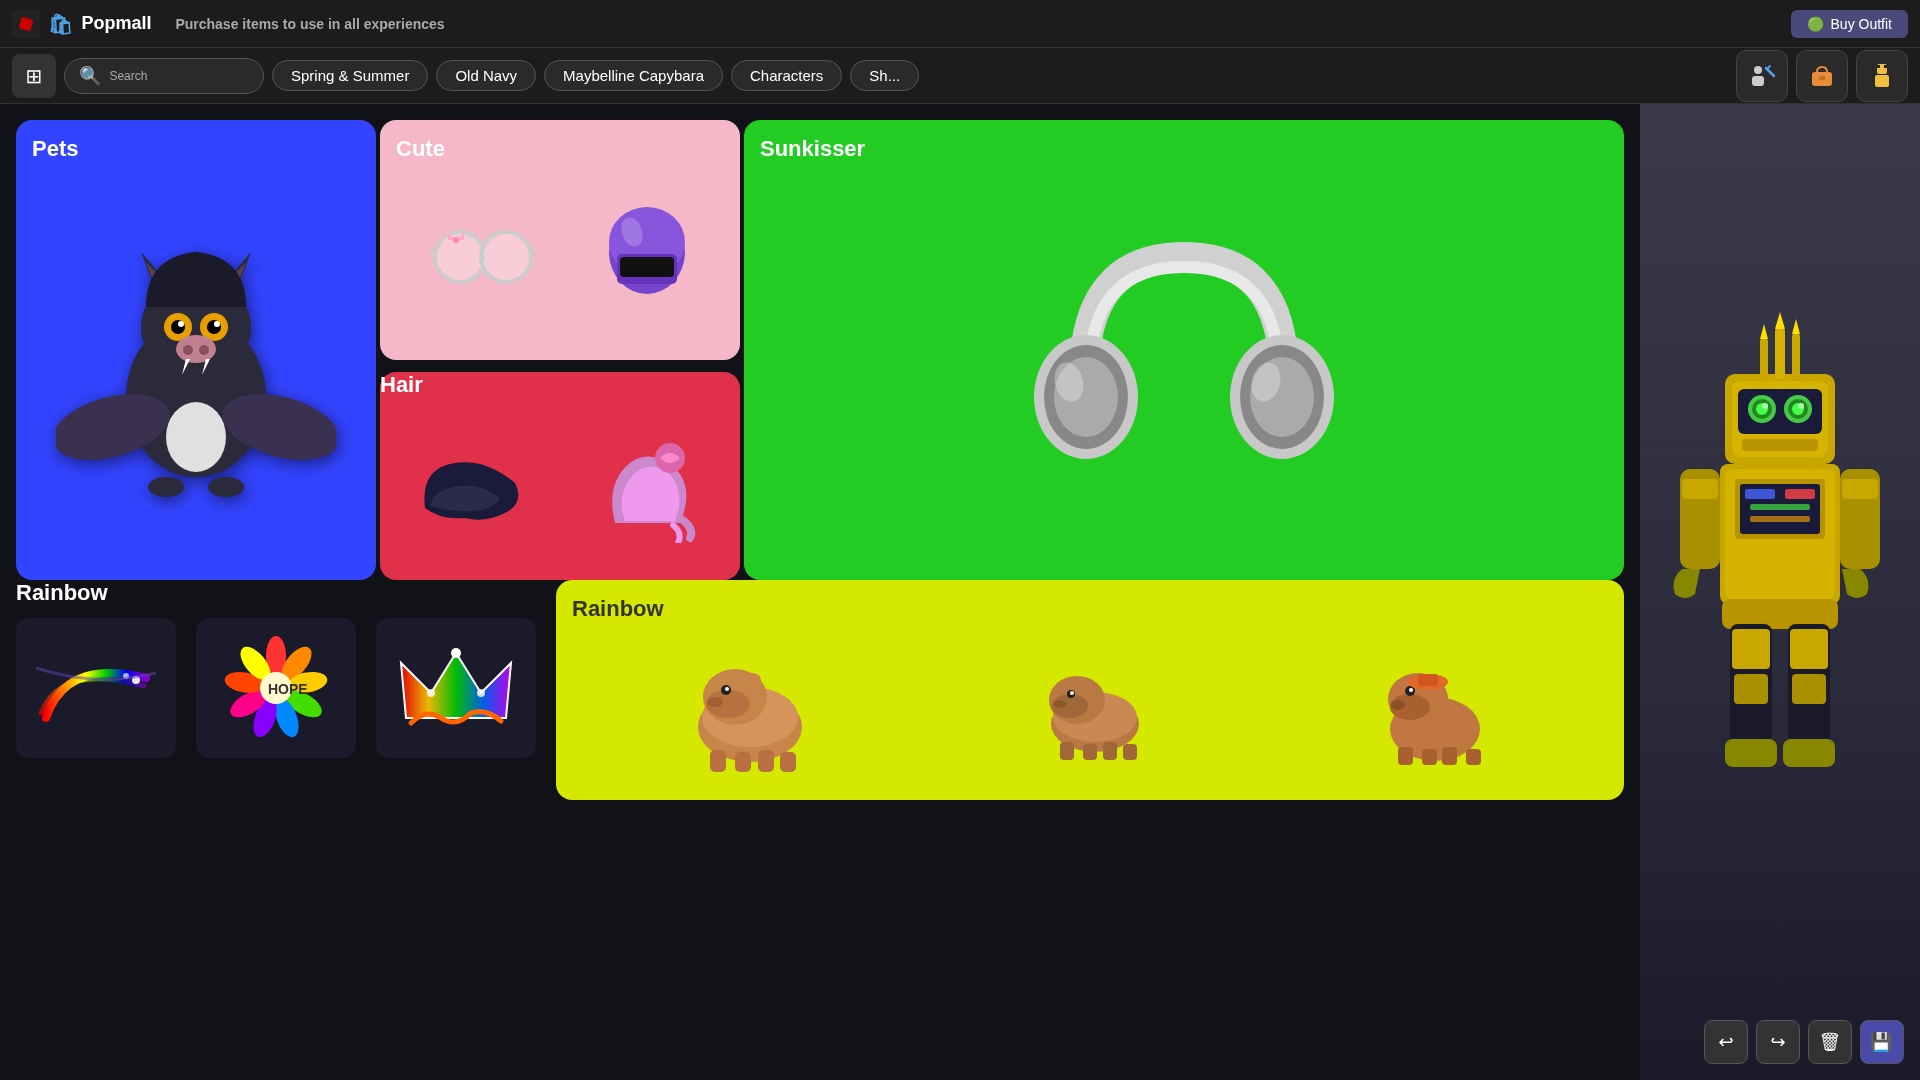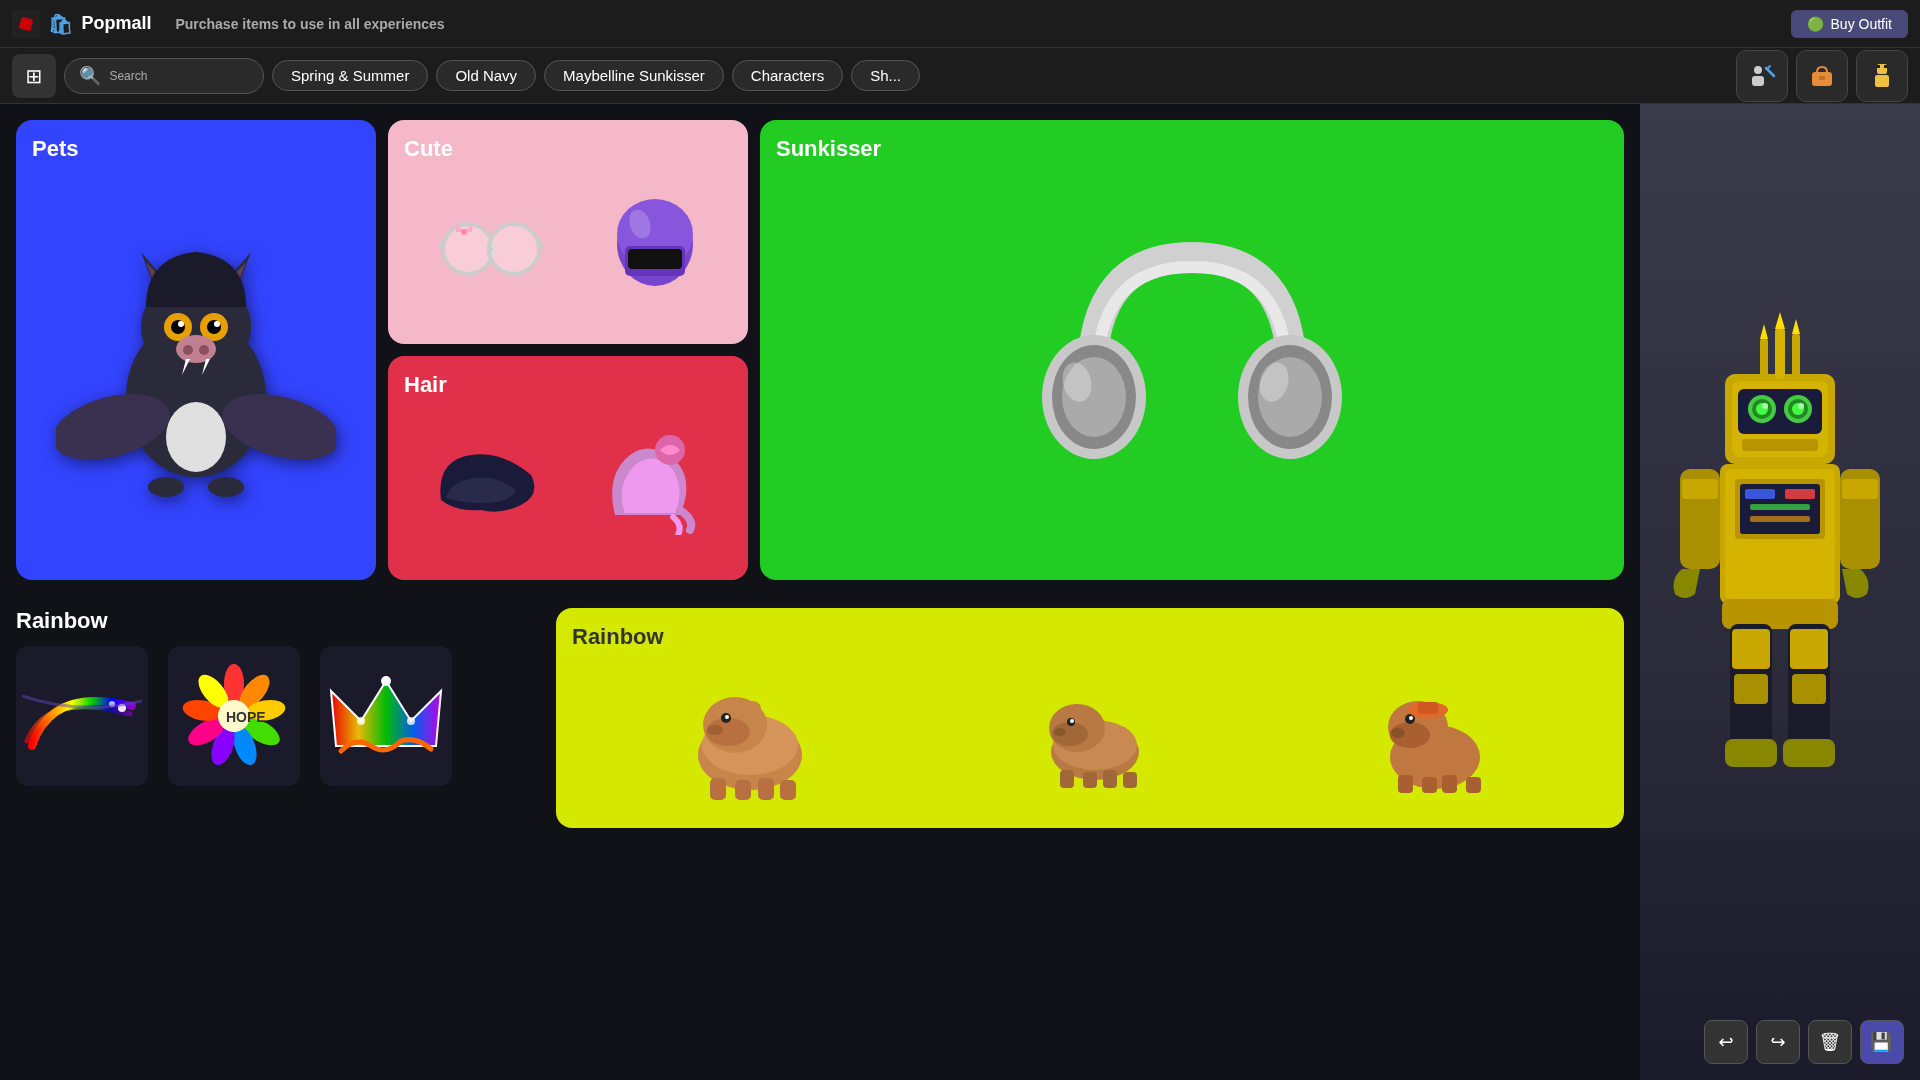--- a/index.html
+++ b/index.html
@@ -198,21 +198,21 @@
       font-size: 22px;
       font-weight: bold;
       margin-bottom: 12px;
     }
     .rainbow-items {
       display: flex;
       gap: 20px;
       align-items: center;
     }
     .rainbow-item {
-      width: 132px; height: 140px;
+      width: 160px; height: 140px;
       border-radius: 12px;
       background: #1a1a2a;
       display: flex;
       align-items: center;
       justify-content: center;
       font-size: 70px;
       cursor: pointer;
     }
 
     
@@ -273,41 +273,40 @@
       cursor: pointer;
       color: #fff;
       border: 1px solid #555;
     }
 
     
     .main-grid {
       display: grid;
       grid-template-columns: 360px 360px 1fr;
       grid-template-rows: 460px;
-      gap: 12px;
-      margin-bottom: 28px;
+      gap: 4px;
+      margin-bottom: 0;
     }
     .cute-hair-col {
       display: flex;
       flex-direction: column;
       gap: 12px;
     }
     .cute-half {
       flex: 1;
       background: #f5b8c8;
       border-radius: 16px;
       padding: 16px;
       display: flex;
       flex-direction: column;
     }
     .hair-half {
       flex: 1;
       background: #e0304a;
       border-radius: 16px;
-      padding: 16px;
       display: flex;
       flex-direction: column;
     }
 
   </style>
 </head>
 <body>
 
 <div id="topbar">
   <div class="logo-area">
@@ -332,21 +331,21 @@
     <span style="color:#aaa;font-size:18px;">🔍</span>
     <input type="text" placeholder="Search" style="">
   </div>
   <div class="nav-tag">
     <span>Spring &amp; Summer</span>
   </div>
   <div class="nav-tag">
     <span>Old Navy</span>
   </div>
   <div class="nav-tag">
-    <span>Maybelline Sunkisser</span>
+    <span>Maybelline Capybara</span>
   </div>
   <div class="nav-tag">
     <span>Characters</span>
   </div>
   <div class="nav-tag">
     <span>Sh...</span>
   </div>
   <div class="nav-icons">
     <div class="nav-icon-btn">
 

